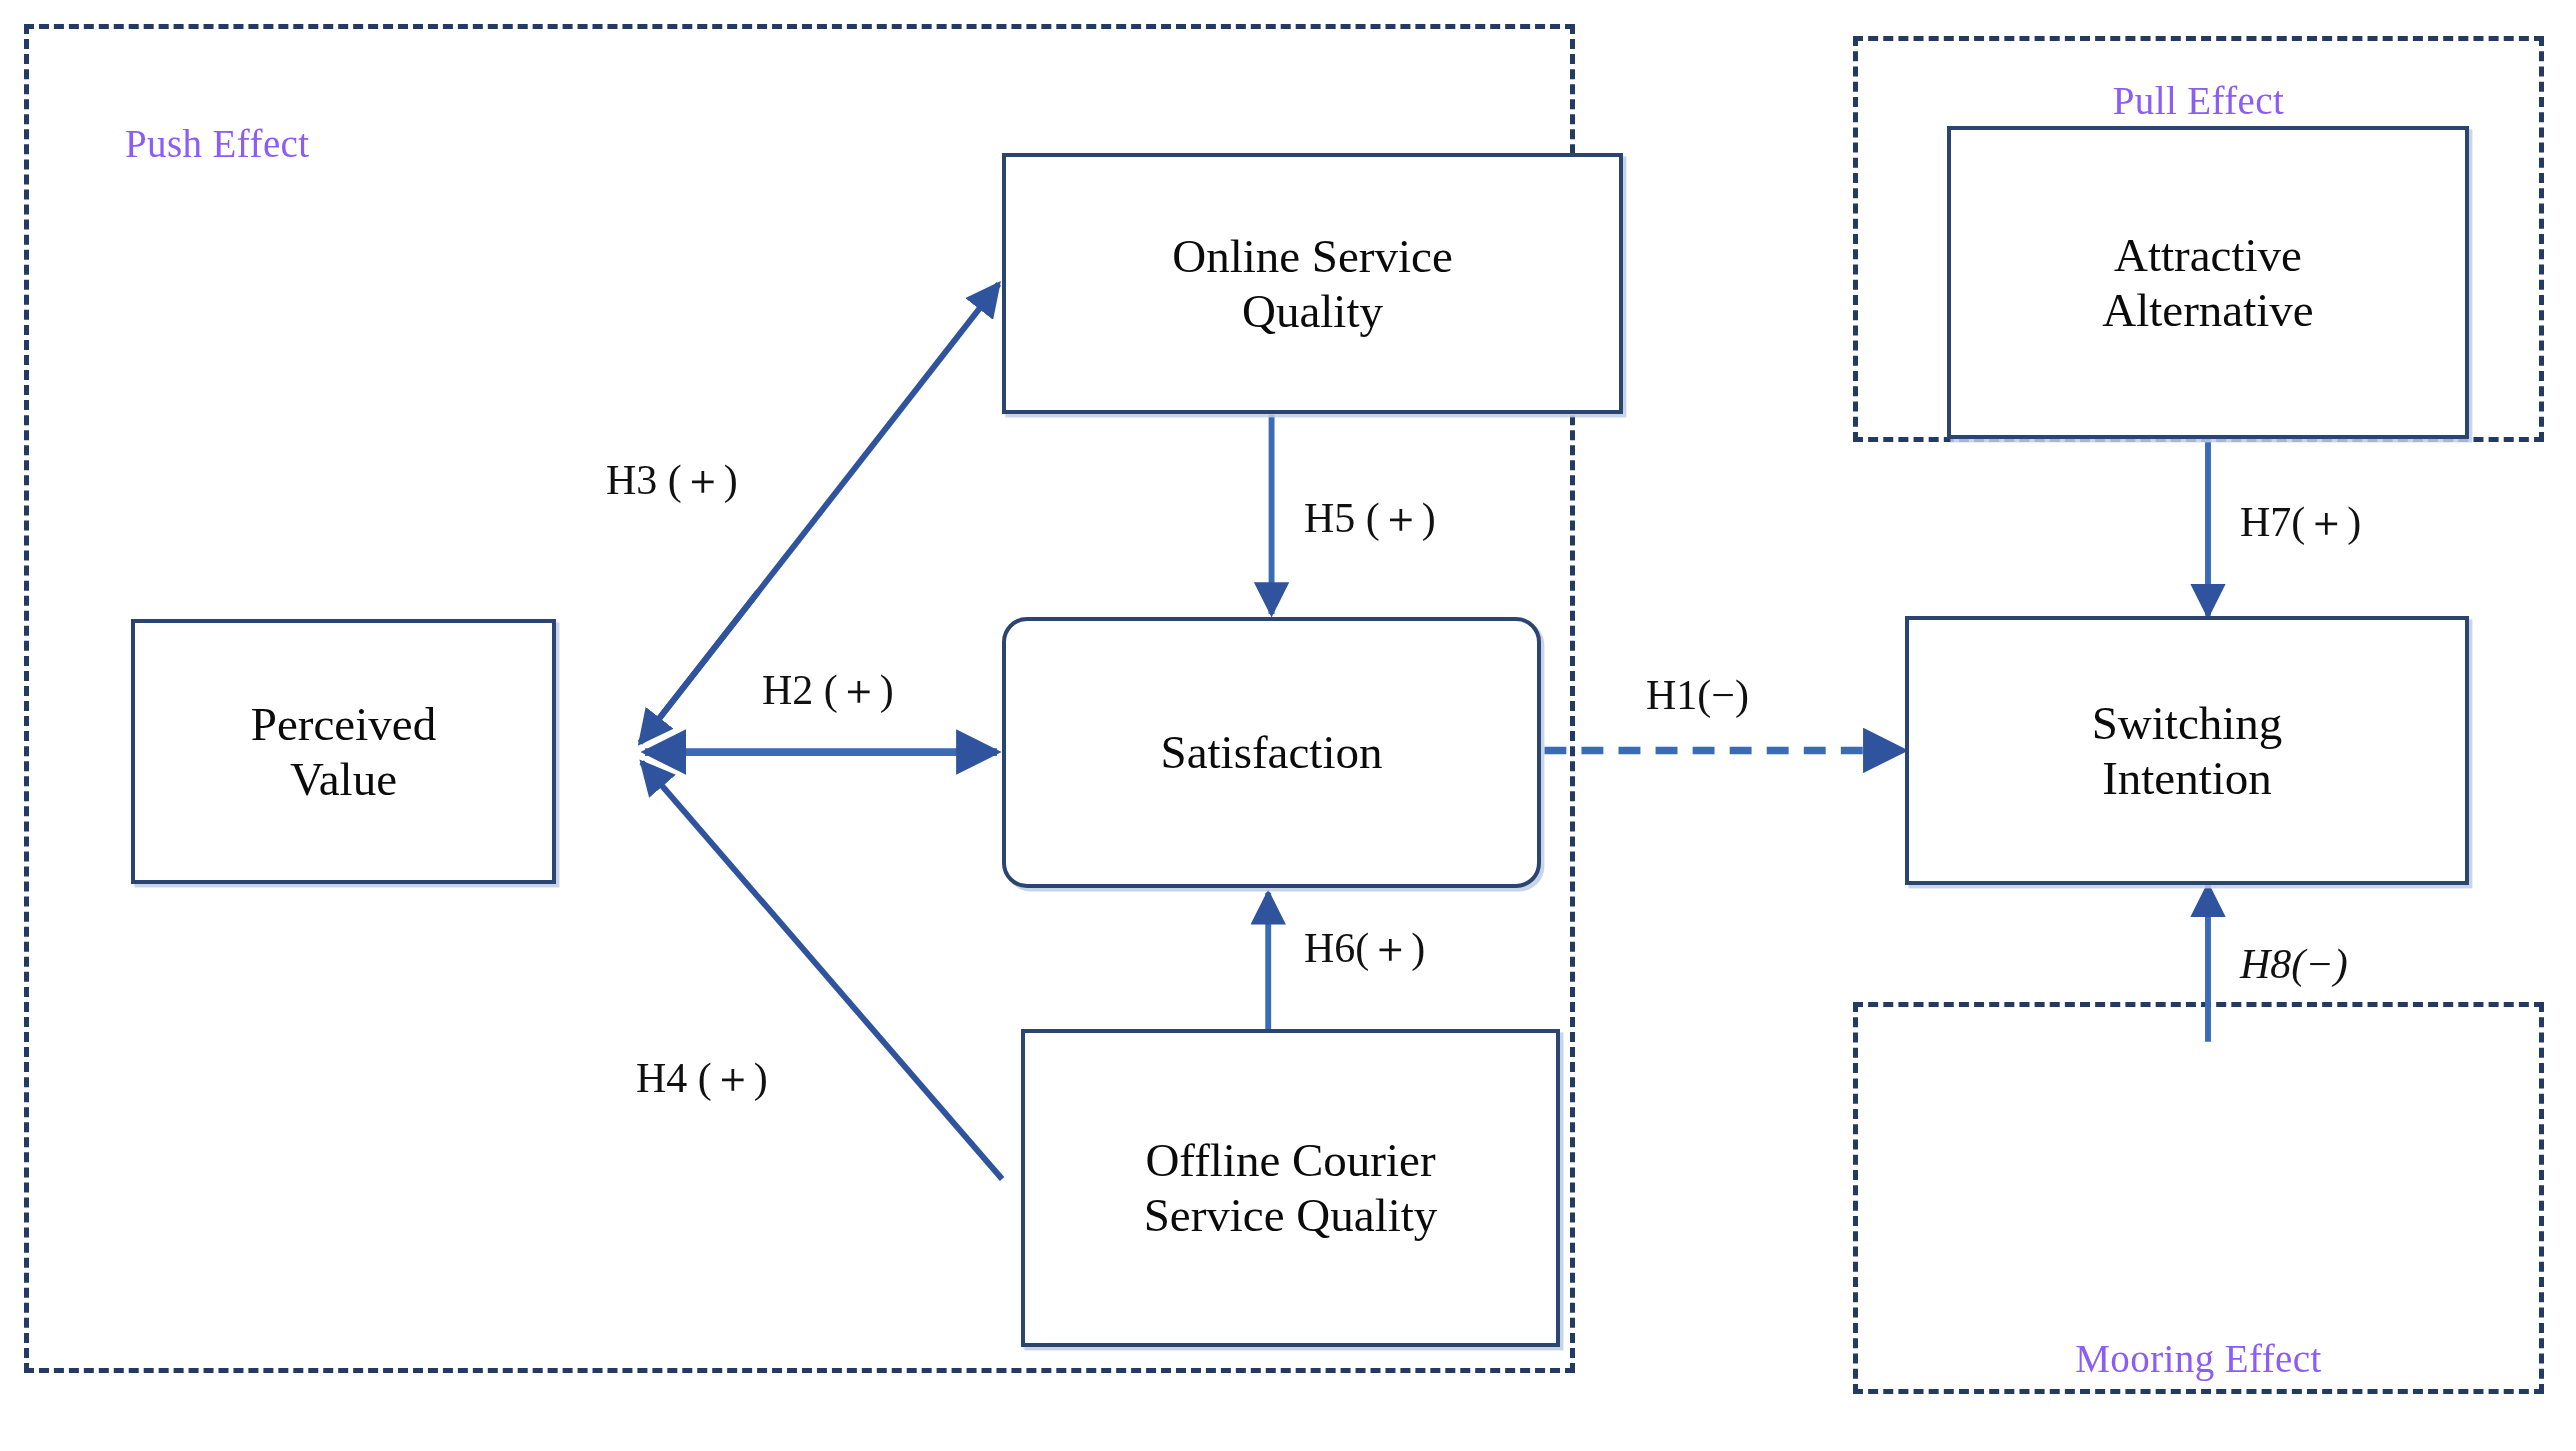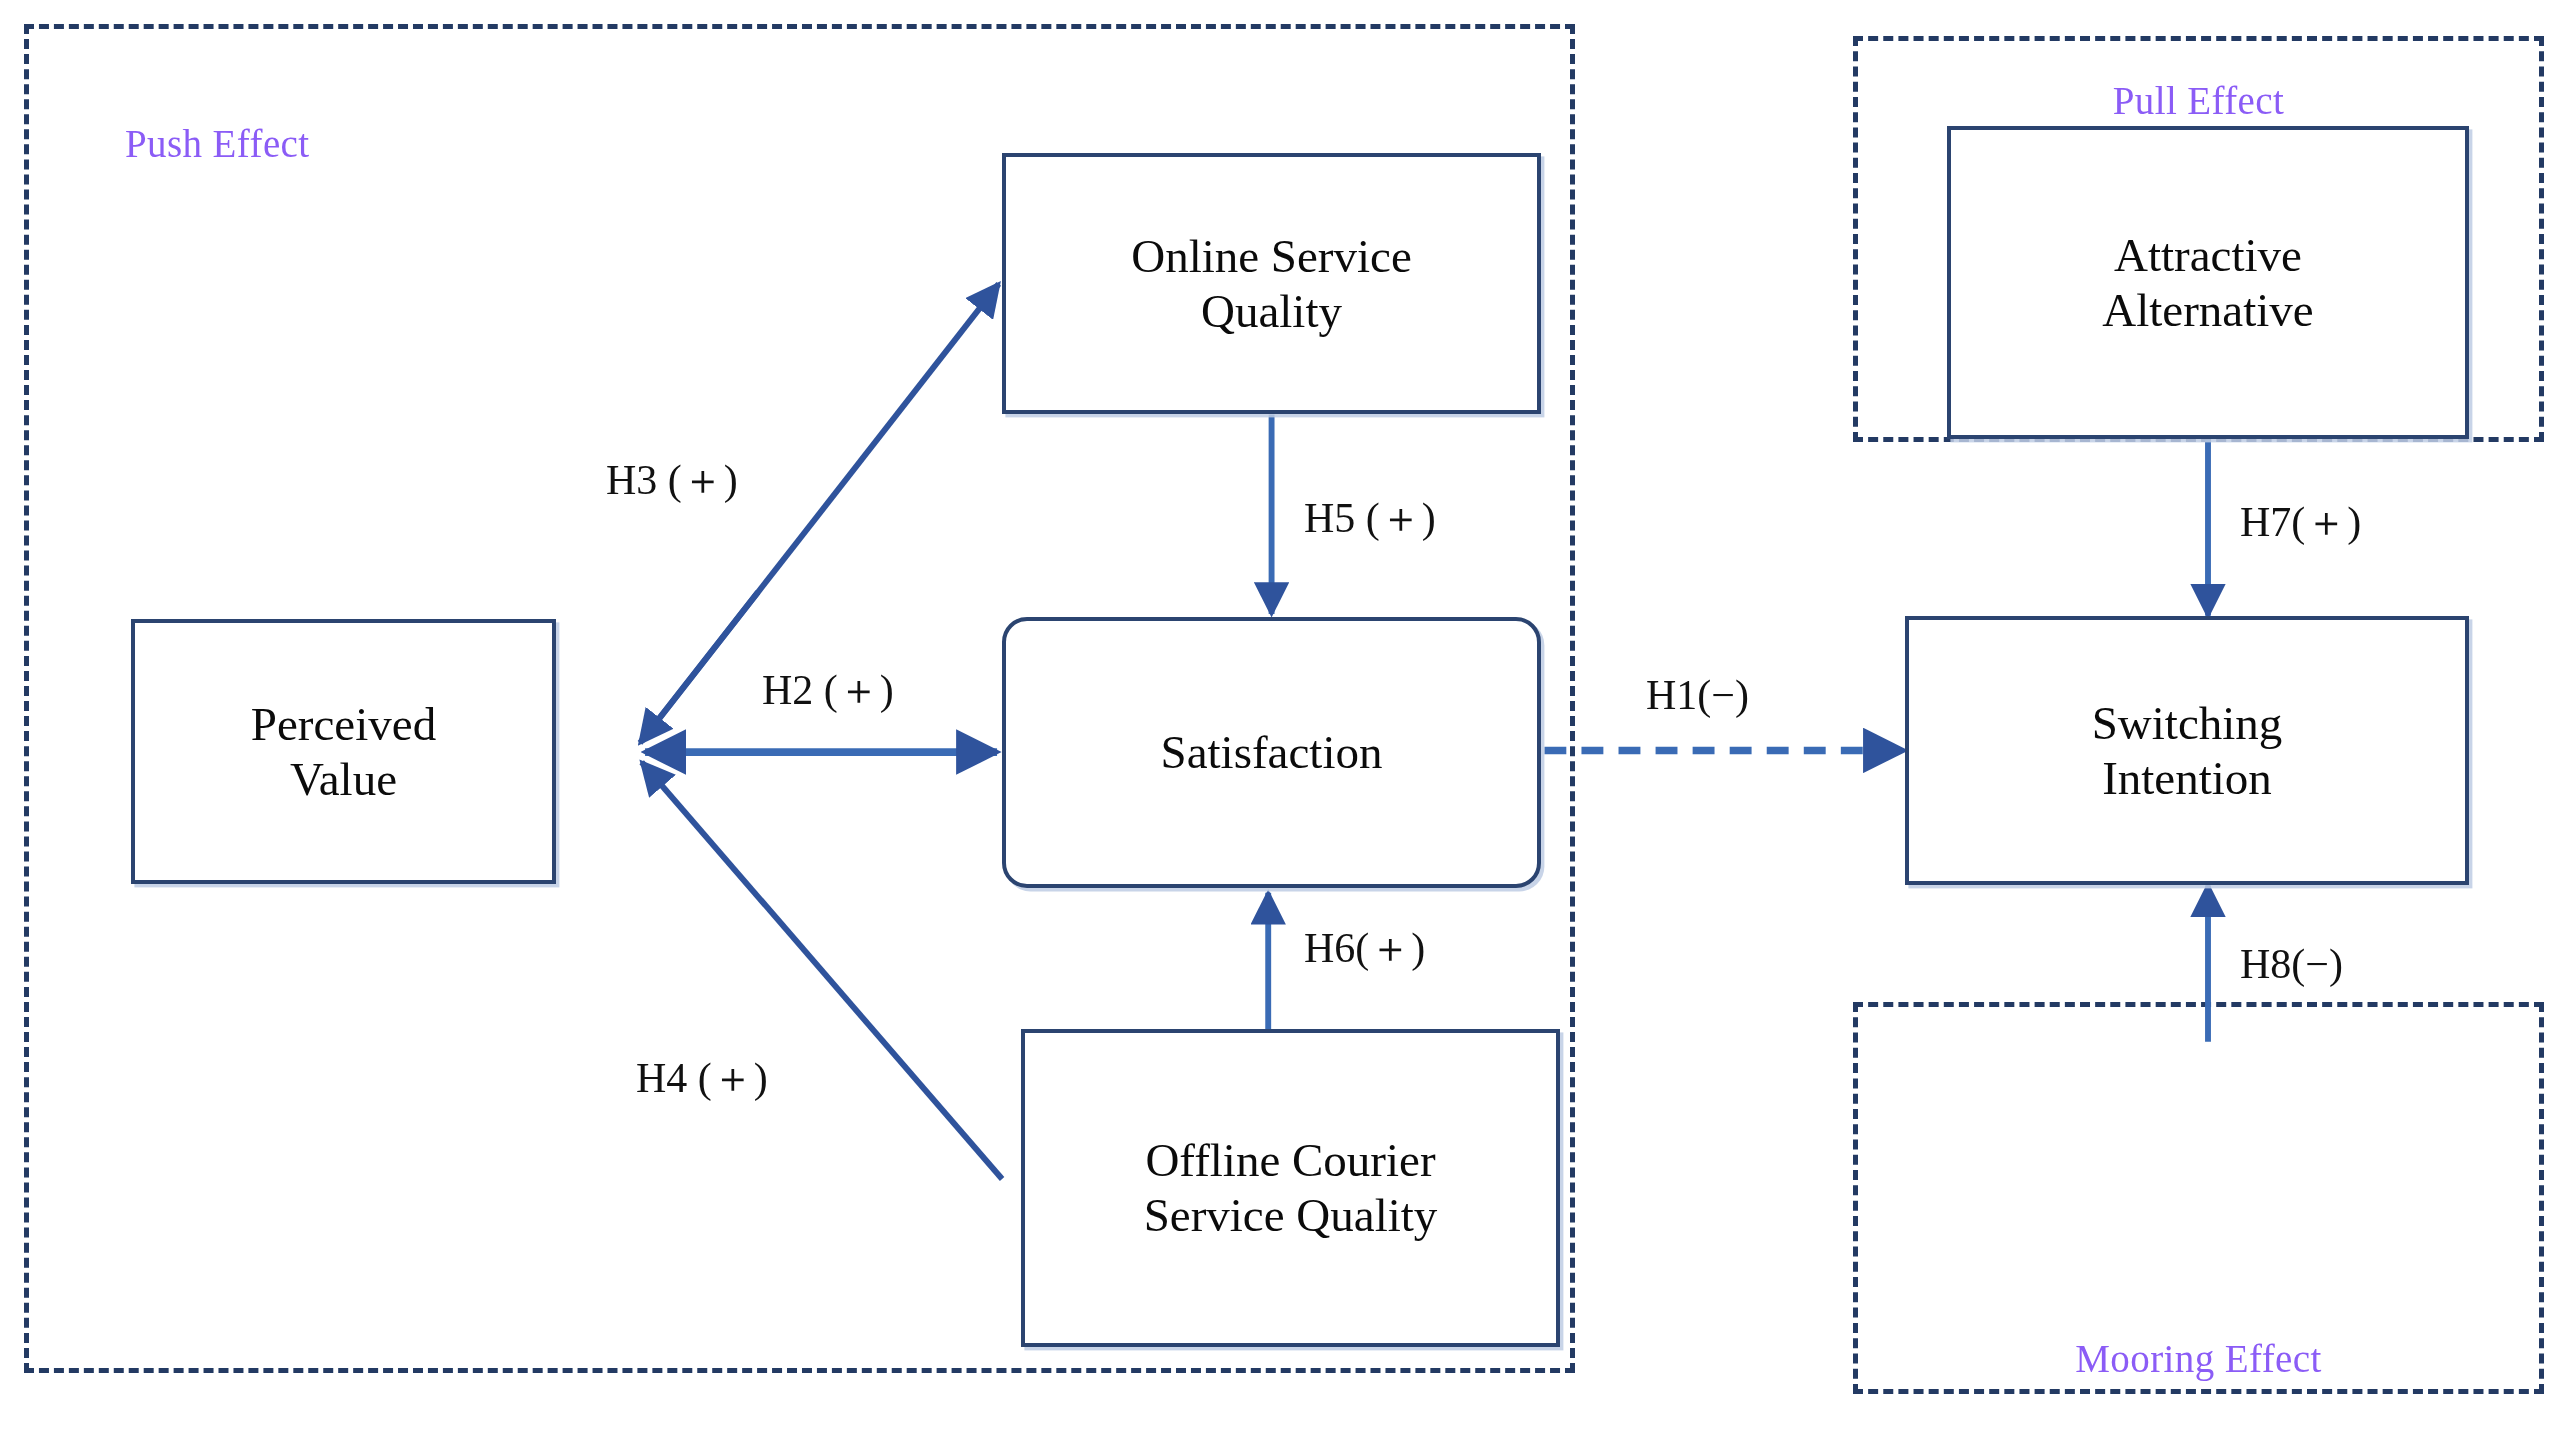--- a/index.html
+++ b/index.html
@@ -118,21 +118,21 @@
     <line x1="2622" y1="522" x2="2622" y2="731" stroke="#3a6bb5" stroke-width="7" marker-end="url(#arrow)"></line>
 
     <line x1="2622" y1="1237" x2="2622" y2="1051" stroke="#3a6bb5" stroke-width="7" marker-end="url(#arrow)"></line>
   </svg>
 
   <div class="node" style="left:131px; top:619px; width:425px; height:265px;">
     <span class="node-label">Perceived
 Value</span>
   </div>
 
-  <div class="node" style="left:1002px; top:153px; width:539px; height:261px;">
+  <div class="node" style="left:1002px; top:153px; width:621px; height:261px;">
     <span class="node-label">Online Service
 Quality</span>
   </div>
 
   <div class="node" style="left:1002px; top:617px; width:539px; height:271px;border-radius:25px;">
     <span class="node-label">Satisfaction</span>
   </div>
 
   <div class="node" style="left:1002px; top:1029px; width:539px; height:318px;margin-left:19px;">
     <span class="node-label">Offline Courier
@@ -157,16 +157,16 @@
   <div class="edge-label" style="left:636px; top:1057px;">H4 (＋)</div>
 
   <div class="edge-label" style="left:1304px; top:497px;">H5 (＋)</div>
 
   <div class="edge-label" style="left:1304px; top:927px;">H6(＋)</div>
 
   <div class="edge-label" style="left:1646px; top:674px;text-align:center;">H1(−)</div>
 
   <div class="edge-label" style="left:2240px; top:501px;">H7(＋)</div>
 
-  <div class="edge-label" style="left:2240px; top:943px;">H8(−)</div>
+  <div class="edge-label" style="left:2240px; top:943px;font-style:italic;">H8(−)</div>
 
 </div>
 
 
 </body></html>

